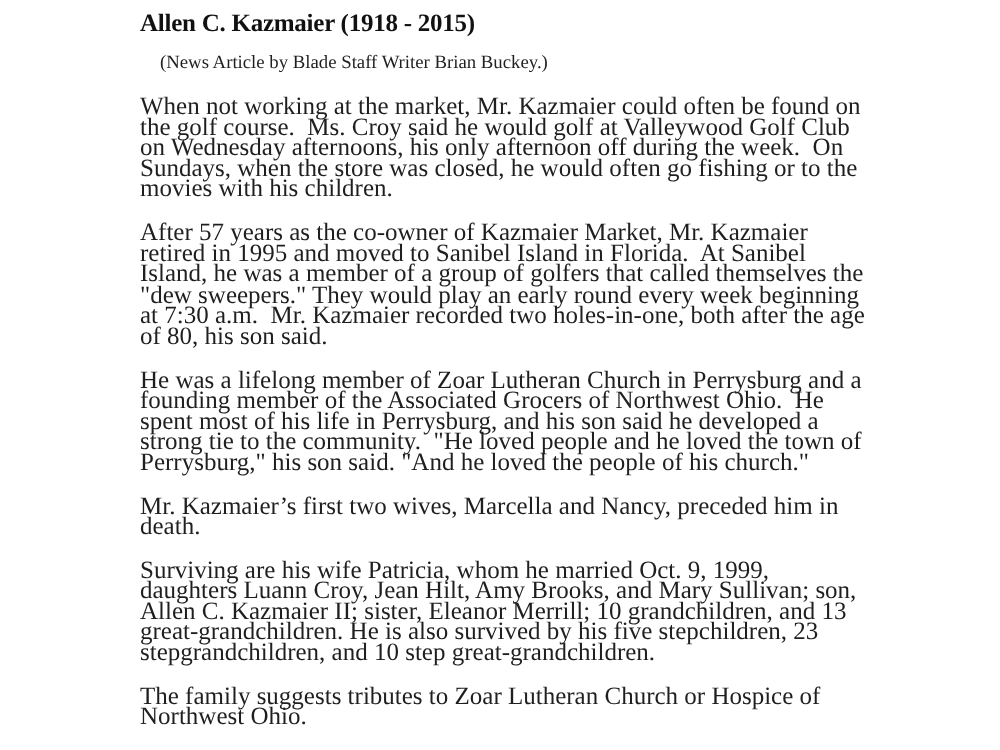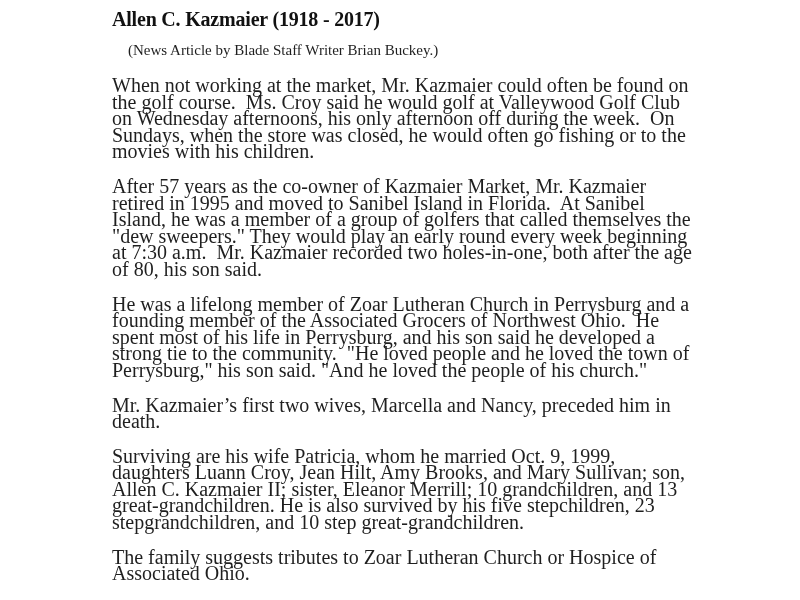--- a/index.html
+++ b/index.html
@@ -39,36 +39,36 @@
     font-size: 20px;
     line-height: 16.6px;
     margin: 0 0 18px 0;
     white-space: pre-wrap;
   }
 </style>
 </head>
 <body>
 
 <div class="page">
-  <h1 class="article-title">Allen C. Kazmaier (1918 - 2017)</h1>
+  <h1 class="article-title">Allen C. Kazmaier (1918 - 2015)</h1>
 
   <p class="byline">(News Article by Blade Staff Writer Brian Buckey.)</p>
 
   <section class="body-copy">
 
       <p>When not working at the market, Mr. Kazmaier could often be found on the golf course.  Ms. Croy said he would golf at Valleywood Golf Club on Wednesday afternoons, his only afternoon off during the week.  On Sundays, when the store was closed, he would often go fishing or to the movies with his children.</p>
 
       <p>After 57 years as the co-owner of Kazmaier Market, Mr. Kazmaier retired in 1995 and moved to Sanibel Island in Florida.  At Sanibel Island, he was a member of a group of golfers that called themselves the "dew sweepers." They would play an early round every week beginning at 7:30 a.m.  Mr. Kazmaier recorded two holes-in-one, both after the age of 80, his son said.</p>
 
       <p>He was a lifelong member of Zoar Lutheran Church in Perrysburg and a founding member of the Associated Grocers of Northwest Ohio.  He spent most of his life in Perrysburg, and his son said he developed a strong tie to the community.  "He loved people and he loved the town of Perrysburg," his son said. "And he loved the people of his church."</p>
 
       <p>Mr. Kazmaier’s first two wives, Marcella and Nancy, preceded him in death.</p>
 
       <p>Surviving are his wife Patricia, whom he married Oct. 9, 1999, daughters Luann Croy, Jean Hilt, Amy Brooks, and Mary Sullivan; son, Allen C. Kazmaier II; sister, Eleanor Merrill; 10 grandchildren, and 13 great-grandchildren. He is also survived by his five stepchildren, 23 stepgrandchildren, and 10 step great-grandchildren.</p>
 
 
-      <p>The family suggests tributes to Zoar Lutheran Church or Hospice of Associated Ohio.</p>
+      <p>The family suggests tributes to Zoar Lutheran Church or Hospice of Northwest Ohio.</p>
     </section>
 
   <section class="body-copy">
     <p>Published in Toledo Blade on November 5, 2015.</p>
   </section>
 </div>
 
 </body></html>

